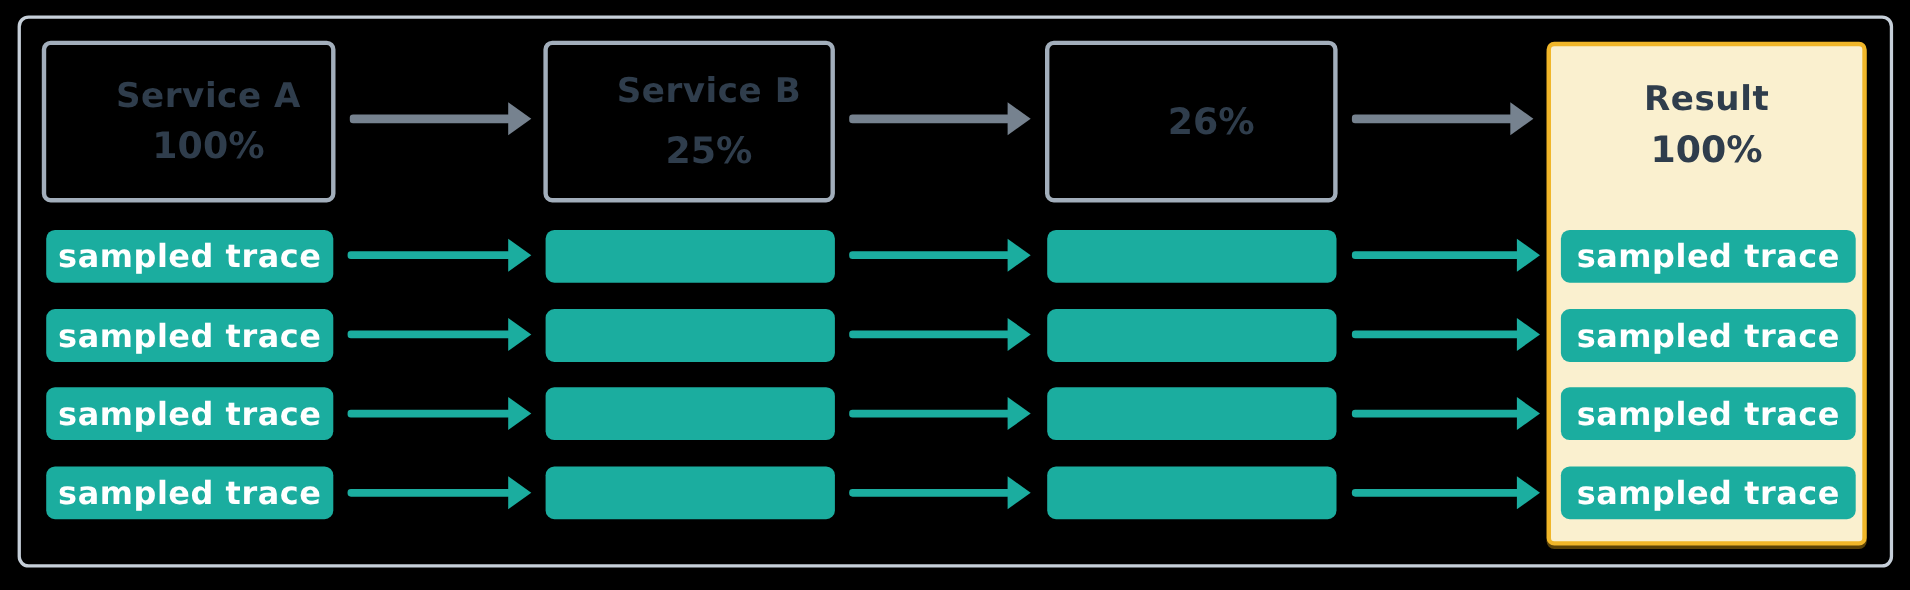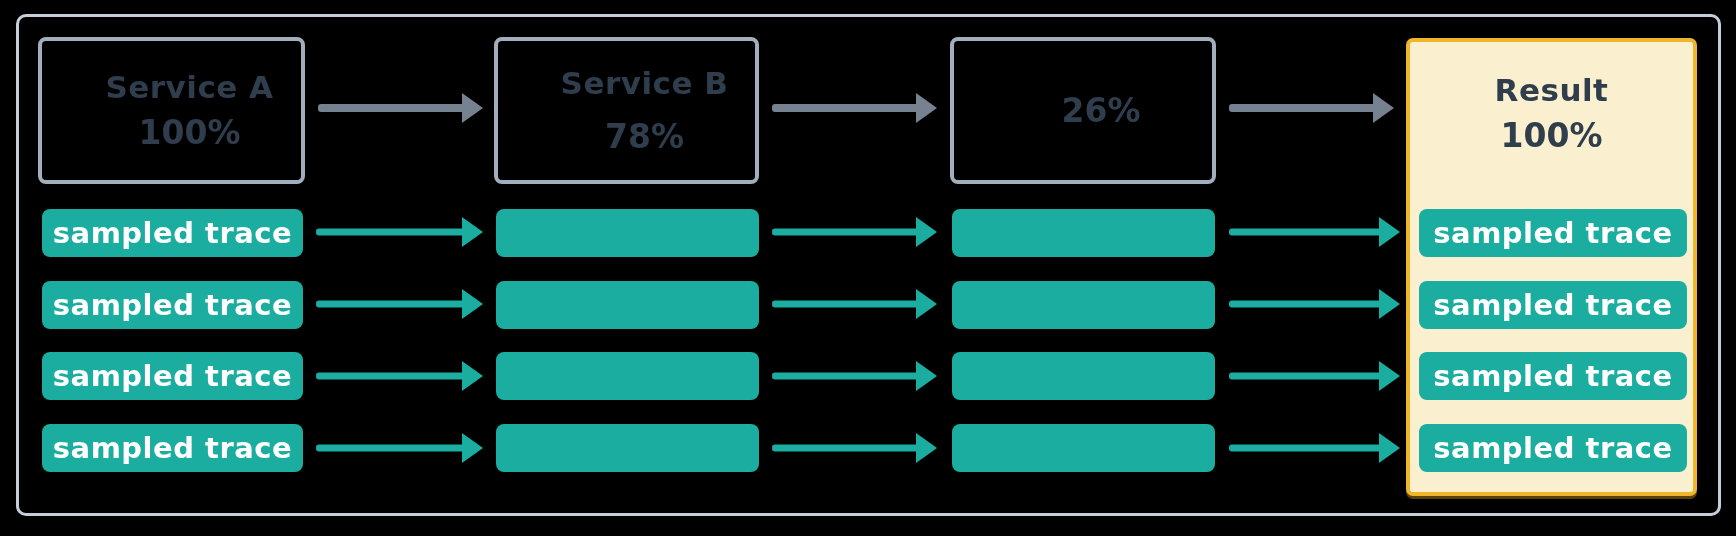--- a/index.html
+++ b/index.html
@@ -122,21 +122,21 @@
 <div class="canvas">
 
   <div class="frame"></div>
 
   <div class="box box-a">
     <div class="box-title">Service A</div>
     <div class="box-rate">100%</div>
   </div>
   <div class="box box-b">
     <div class="box-title">Service B</div>
-    <div class="box-rate">78%</div>
+    <div class="box-rate">25%</div>
   </div>
   <div class="box box-c">
     <div class="box-rate">26%</div>
   </div>
 
   <div class="arrow gray ga1">
       <i class="shaft"></i>
       <i class="head"></i>
     </div>
   <div class="arrow gray ga2">

